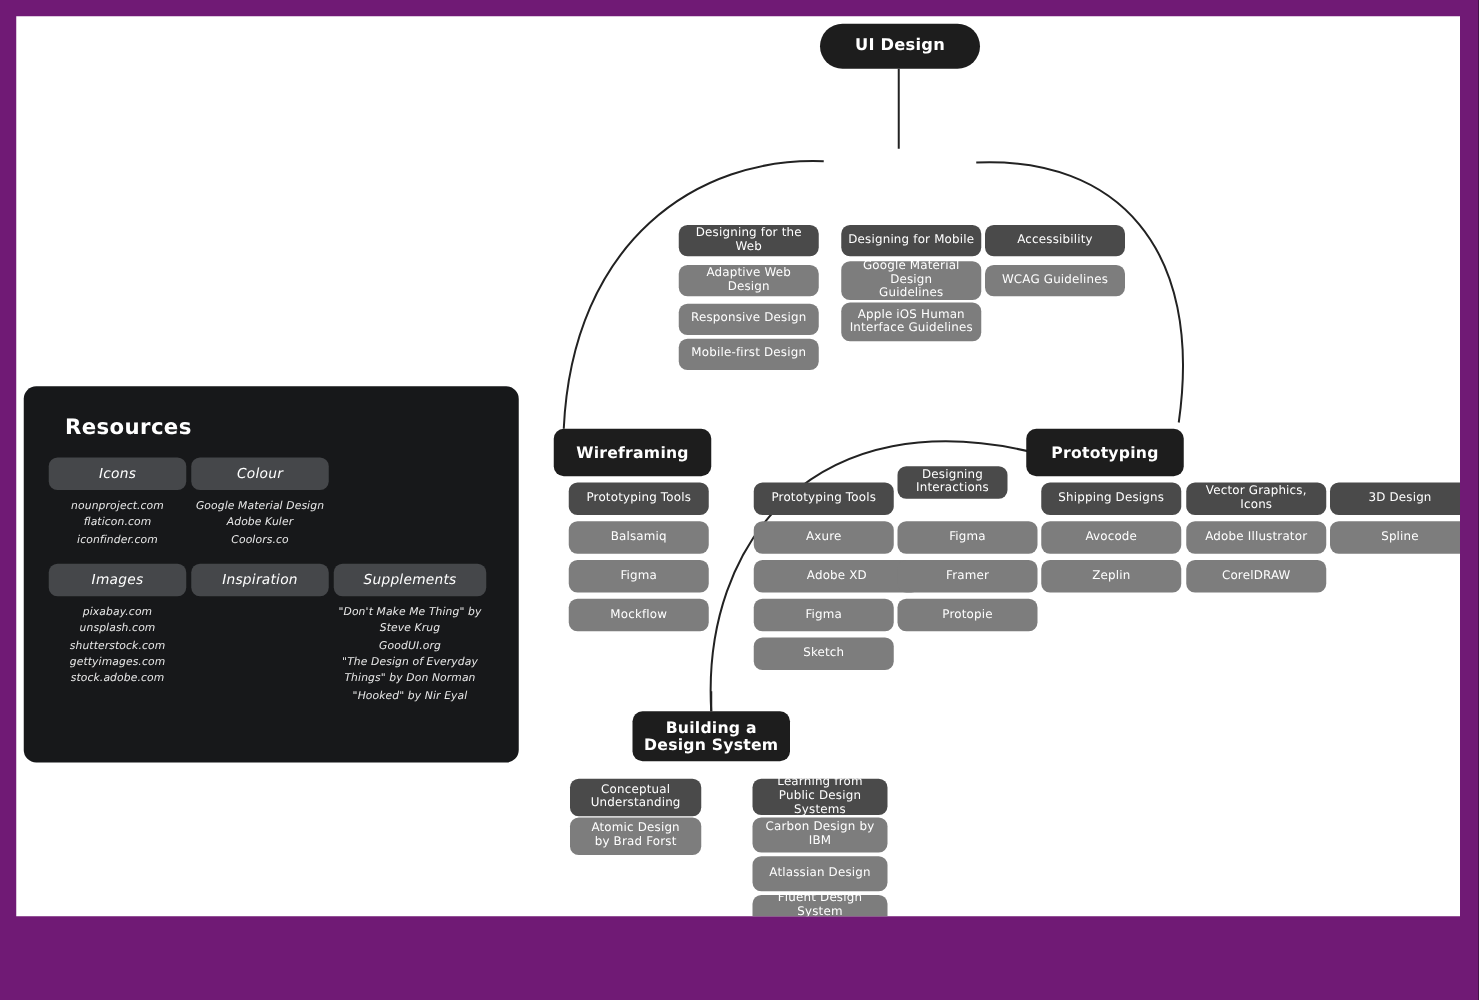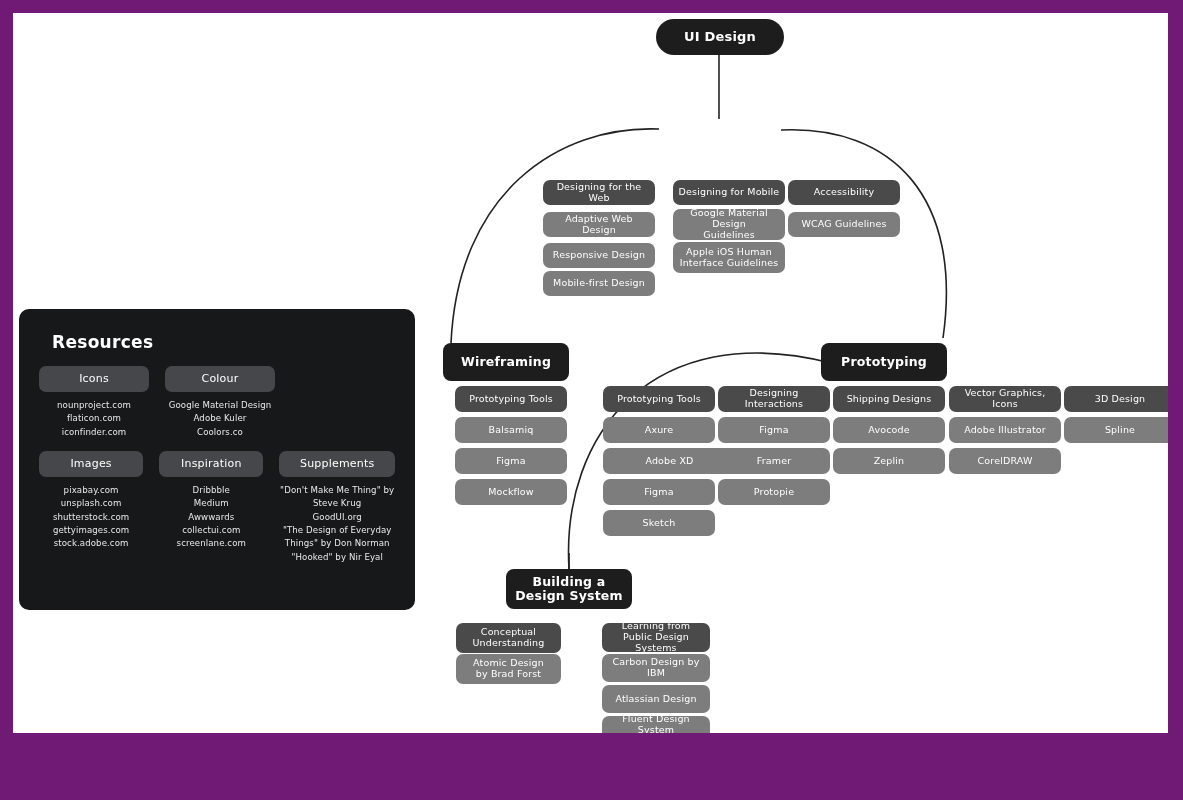--- a/index.html
+++ b/index.html
@@ -88,22 +88,23 @@
     color: #ffffff;
   }
   #resources h2 {
     margin: 5px 0 14px 13px;
     font-size: 17px;
     font-weight: bold;
     letter-spacing: .3px;
   }
   .res-grid {
     display: flex;
-    gap: 16px;
+    gap: 4px;
     margin-bottom: 10px;
+    font-style: italic;
   }
   .res-col {
     width: 110px;
     display: flex;
     flex-direction: column;
     align-items: center;
   }
   .res-cap {
     width: 100%;
     box-sizing: border-box;
@@ -170,21 +171,21 @@
     <div class="node leaf" style="left:442px; top:466px; width:112px; height:26px;">Mockflow</div>
 
     <div class="node branch" style="left:808px; top:330px; width:126px; height:38px;">Prototyping</div>
 
     <div class="node head" style="left:590px; top:373px; width:112px; height:26px;">Prototyping Tools</div>
     <div class="node leaf" style="left:590px; top:404px; width:112px; height:26px;">Axure</div>
     <div class="node leaf" style="left:590px; top:435px; width:133px; height:26px;">Adobe XD</div>
     <div class="node leaf" style="left:590px; top:466px; width:112px; height:26px;">Figma</div>
     <div class="node leaf" style="left:590px; top:497px; width:112px; height:26px;">Sketch</div>
 
-    <div class="node head" style="left:705px; top:373px; width:112px; height:26px;">Designing Interactions</div>
+    <div class="node head" style="left:705px; top:360px; width:88px; height:26px;">Designing Interactions</div>
     <div class="node leaf" style="left:705px; top:404px; width:112px; height:26px;">Figma</div>
     <div class="node leaf" style="left:705px; top:435px; width:112px; height:26px;">Framer</div>
     <div class="node leaf" style="left:705px; top:466px; width:112px; height:26px;">Protopie</div>
 
     <div class="node head" style="left:820px; top:373px; width:112px; height:26px;">Shipping Designs</div>
     <div class="node leaf" style="left:820px; top:404px; width:112px; height:26px;">Avocode</div>
     <div class="node leaf" style="left:820px; top:435px; width:112px; height:26px;">Zeplin</div>
 
     <div class="node head" style="left:936px; top:373px; width:112px; height:26px;">Vector Graphics, Icons</div>
     <div class="node leaf" style="left:936px; top:404px; width:112px; height:26px;">Adobe Illustrator</div>
@@ -236,27 +237,20 @@
           <div class="res-list">
             <div>pixabay.com</div>
             <div>unsplash.com</div>
             <div>shutterstock.com</div>
             <div>gettyimages.com</div>
             <div>stock.adobe.com</div>
           </div>
         </div>
         <div class="res-col">
           <div class="res-cap">Inspiration</div>
-          <div class="res-list">
-            <div>Dribbble</div>
-            <div>Medium</div>
-            <div>Awwwards</div>
-            <div>collectui.com</div>
-            <div>screenlane.com</div>
-          </div>
         </div>
         <div class="res-col" style="width:122px;">
           <div class="res-cap">Supplements</div>
           <div class="res-list wide">
             <div>"Don't Make Me Thing" by Steve Krug</div>
             <div>GoodUI.org</div>
             <div>"The Design of Everyday Things" by Don Norman</div>
             <div>"Hooked" by Nir Eyal</div>
           </div>
         </div>

